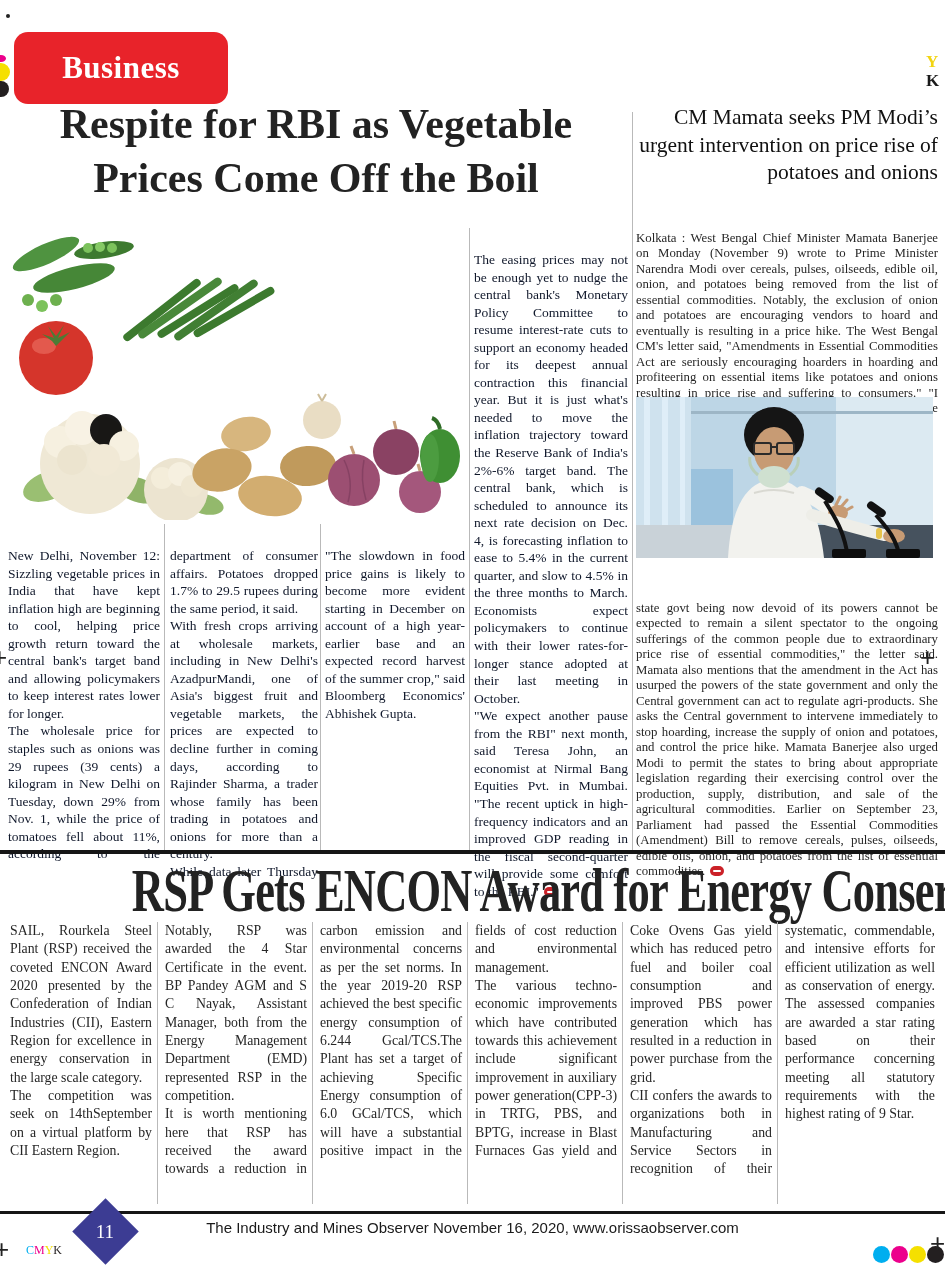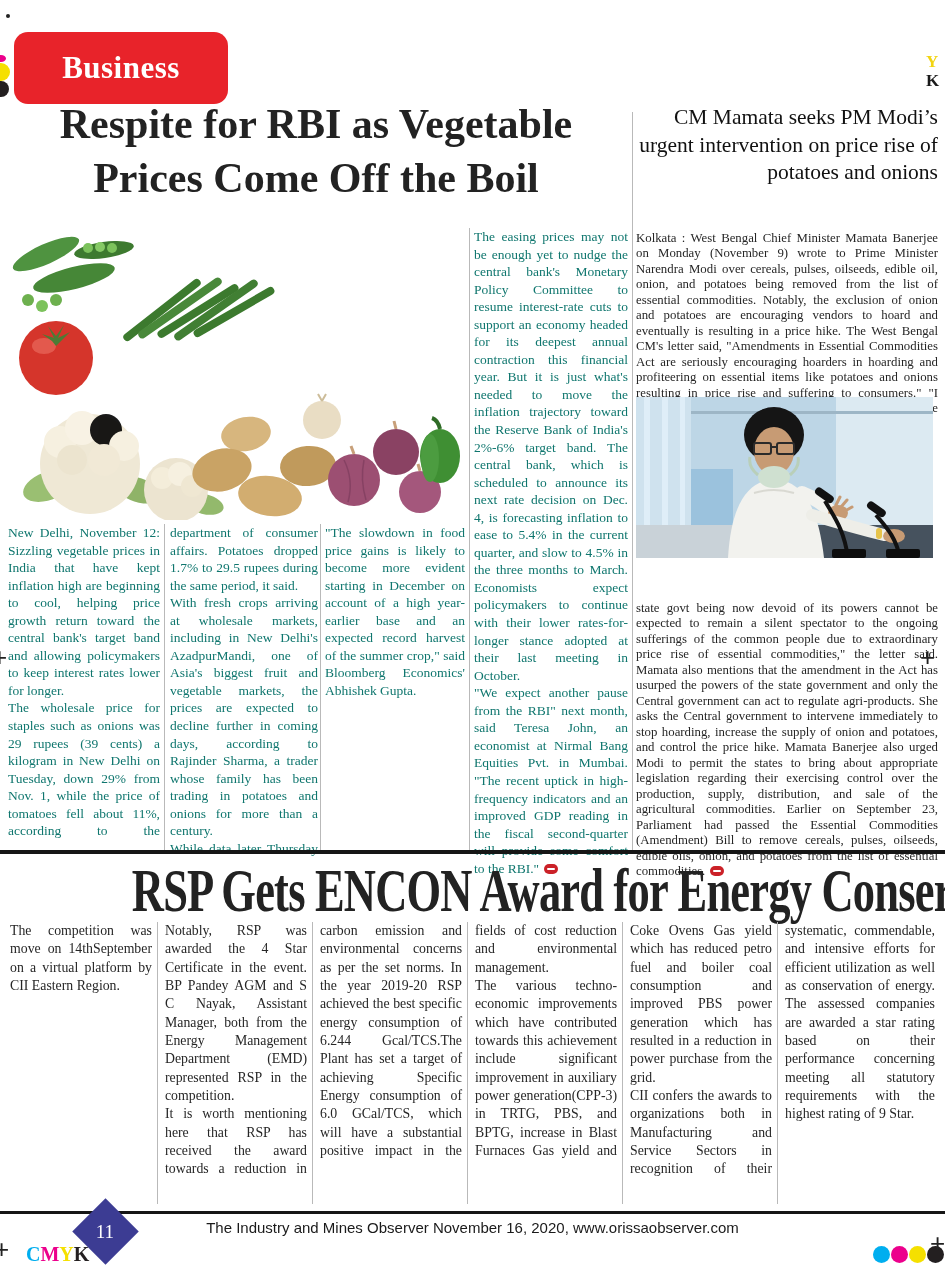--- a/index.html
+++ b/index.html
@@ -21,21 +21,21 @@
   .h-right{position:absolute;left:636px;top:104px;width:302px;text-align:right;
            font-size:21.5px;line-height:1.28;color:#111;}
   .h-rsp{position:absolute;left:0;top:856px;width:945px;text-align:center;}
   .h-rsp span{display:inline-block;white-space:nowrap;font-size:57px;font-weight:bold;
               transform:scale(0.78,1.06);transform-origin:center top;color:#222;letter-spacing:-1px;}
 
   
   .col{position:absolute;text-align:justify;}
   .col p{margin:0;}
   .runon{text-align-last:justify;}
-  .a1{font-size:13.5px;line-height:1.3;color:#0f766e;}
+  .a1{font-size:13.5px;line-height:1.3;color:#0f172a;margin-top:23px;}
   .a2{font-size:12.8px;line-height:1.21;color:#262626;margin-top:39px;}
   .a3{font-size:13.8px;line-height:1.33;color:#262626;}
 
   .a1c1{left:8px;  top:524px;width:152px;}
   .a1c2{left:170px;top:524px;width:148px;}
   .a1c3{left:325px;top:524px;width:140px;}
   .a1c4{left:474px;top:228px;width:154px;}
   .a2top{left:636px;top:192px;width:302px;}
   .a2bot{left:636px;top:562px;width:302px;}
 
@@ -67,21 +67,21 @@
   .veg-photo{position:absolute;left:8px;top:228px;width:458px;height:292px;}
   .mamata-photo{position:absolute;left:636px;top:397px;width:297px;height:161px;}
 
   
   .foot-line{position:absolute;left:0;top:1211px;width:945px;height:3px;background:#161616;}
   .diamond{position:absolute;left:82px;top:1208px;width:47px;height:47px;background:#3c3c93;
            transform:rotate(45deg);z-index:3;display:flex;align-items:center;justify-content:center;}
   .diamond span{transform:rotate(-45deg);color:#fff;font-size:19px;font-family:"Liberation Serif",serif;}
   .foot-text{position:absolute;left:0;top:1219px;width:945px;text-align:center;
              font-family:"Liberation Sans",sans-serif;font-size:15px;color:#1a1a1a;}
-  .cmyk{position:absolute;left:26px;top:1243px;font-weight:bold;font-size:20px;letter-spacing:0;}
+  .cmyk{position:absolute;left:26px;top:1243px;font-weight:normal;font-size:12px;letter-spacing:0;}
   .cmyk .c{color:#00aeef}.cmyk .m{color:#ec008c}.cmyk .y{color:#f5e000}.cmyk .k{color:#231f20}
   .dots-br{position:absolute;left:872px;top:1246px;display:flex;}
   .dots-br i{width:17px;height:17px;border-radius:50%;display:block;margin-left:1px;}
 </style>
 </head>
 <body>
 
 <div class="page">
 
   <div class="dot" style="left:6px;top:14px;width:4px;height:4px;background:#222;"></div>
@@ -226,21 +226,22 @@
   <div class="vrule vr-m1"></div>
   <div class="vrule vr-m2"></div>
   <div class="vrule vr-m3"></div>
   <div class="art-divider"></div>
 
   <div class="h-rsp">
     <span>RSP Gets ENCON Award for Energy Conservation</span>
   </div>
 
   <div class="col a3 a3c1">
-    <p>The competition was move on 14thSeptember on a virtual platform by CII Eastern Region.</p>
+    <p>SAIL, Rourkela Steel Plant (RSP) received the coveted ENCON Award 2020 presented by the Confederation of Indian Industries (CII), Eastern Region for excellence in energy conservation in the large scale category.</p>
+    <p>The competition was seek on 14thSeptember on a virtual platform by CII Eastern Region.</p>
   </div>
   <div class="col a3 a3c2">
     <p>Notably, RSP was awarded the 4 Star Certificate in the event. BP Pandey AGM and S C Nayak, Assistant Manager, both from the Energy Management Department (EMD) represented RSP in the competition.</p>
     <p class="runon">It is worth mentioning here that RSP has received the award towards a reduction in</p>
   </div>
   <div class="col a3 a3c3">
     <p class="runon">carbon emission and environmental concerns as per the set norms. In the year 2019-20 RSP achieved the best specific energy consumption of 6.244 Gcal/TCS.The Plant has set a target of achieving Specific Energy consumption of 6.0 GCal/TCS, which will have a substantial positive impact in the</p>
   </div>
   <div class="col a3 a3c4">
     <p>fields of cost reduction and environmental management.</p>

